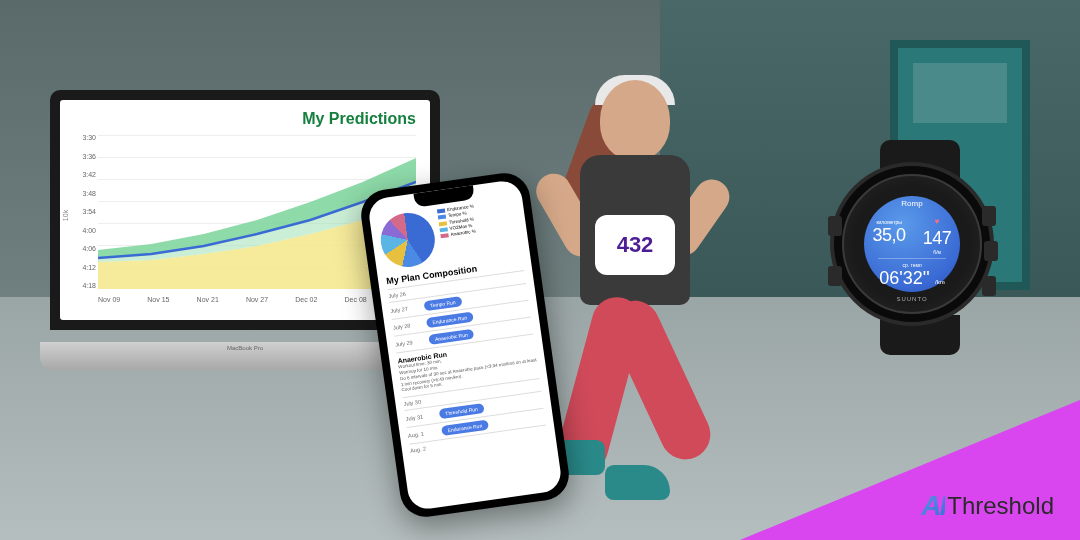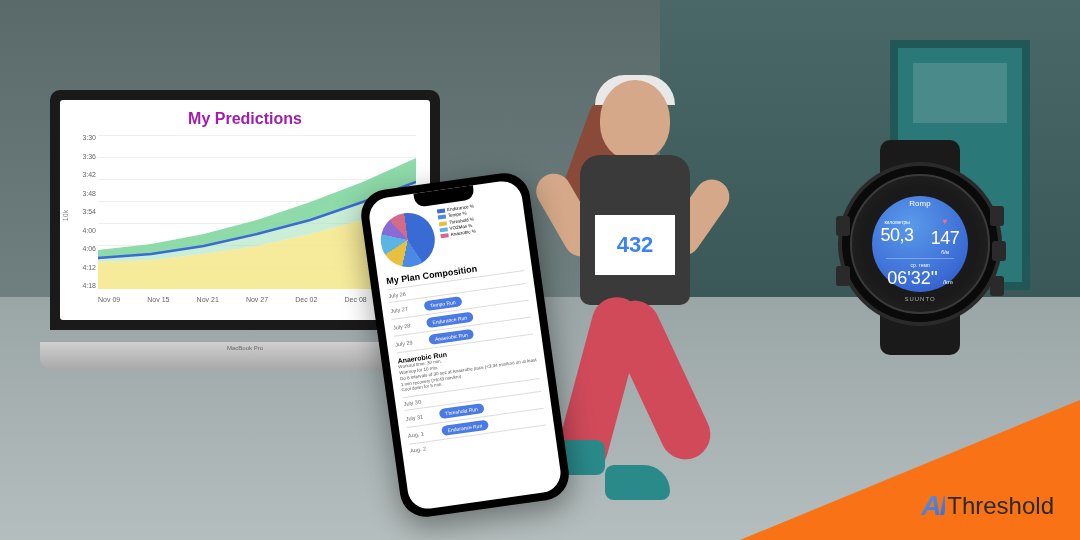--- a/index.html
+++ b/index.html
@@ -73,27 +73,27 @@
   .runner-torso {
     position: absolute;
     top: 75px; left: 100px; width: 110px; height: 150px;
     background: #3a3a3a;
     border-radius: 20px 20px 10px 10px;
   }
   .runner-bib {
     position: absolute;
     top: 135px; left: 115px; width: 80px; height: 60px;
     background: #fff;
-    border-radius: 0;
+    border-radius: 12px;
     display: flex;
     align-items: center;
     justify-content: center;
     font-weight: bold;
     font-size: 22px;
-    color: #3b82f6;
+    color: #4c1d95;
   }
   .runner-arm-l {
     position: absolute;
     top: 90px; left: 70px; width: 35px; height: 90px;
     background: #d4a888;
     border-radius: 18px;
     transform: rotate(-30deg);
   }
   .runner-arm-r {
     position: absolute;
@@ -154,24 +154,24 @@
     background: linear-gradient(180deg, #d0d0d0 0%, #a8a8a8 100%);
     border-radius: 0 0 12px 12px;
   }
   .laptop-base::after {
     content: "MacBook Pro";
     position: absolute;
     top: 3px; left: 50%; transform: translateX(-50%);
     font-size: 6px; color: #666;
   }
   .chart-title {
-    text-align: center;
+    text-align: right;
     font-size: 16px;
     font-weight: 700;
-    color: #a21caf;
+    color: #15803d;
     margin-bottom: 6px;
   }
   .legend {
     display: flex;
     justify-content: center;
     gap: 10px;
     font-size: 8px;
     margin-bottom: 6px;
   }
   .legend-item {
@@ -289,21 +289,21 @@
     border-radius: 10px 10px 0 0;
   }
   .watch-strap-bot {
     position: absolute;
     bottom: 0; left: 50px; width: 80px; height: 40px;
     background: #1a1a1a;
     border-radius: 0 0 10px 10px;
   }
   .watch-case {
     position: absolute;
-    top: 22px; left: 8px; width: 164px; height: 164px;
+    top: 22px; left: 0; width: 164px; height: 164px;
     background: #0a0a0a;
     border-radius: 50%;
     border: 4px solid #2a2a2a;
   }
   .watch-bezel {
     position: absolute;
     inset: 8px;
     border-radius: 50%;
     background: radial-gradient(circle, #1a1a1a 60%, #2a2a2a 100%);
     border: 2px solid #3a3a3a;
@@ -349,21 +349,21 @@
   .watch-btn.b2 { top: 75px; right: -8px; transform: rotate(0deg); }
   .watch-btn.b3 { top: 110px; right: -6px; }
   .watch-btn.b4 { top: 50px; left: -6px; }
   .watch-btn.b5 { top: 100px; left: -6px; }
 
   
   .logo-corner {
     position: absolute;
     bottom: 0; right: 0;
     width: 340px; height: 140px;
-    background: #f97316;
+    background: #d946ef;
     clip-path: polygon(100% 0, 100% 100%, 0 100%);
     display: flex;
     align-items: flex-end;
     justify-content: flex-end;
     padding: 18px 26px;
   }
   .logo {
     display: flex; align-items: center; gap: 2px;
     font-size: 24px; font-weight: 400;
   }
@@ -522,21 +522,21 @@
     <div class="watch-btn b2"></div>
     <div class="watch-btn b3"></div>
     <div class="watch-btn b4"></div>
     <div class="watch-btn b5"></div>
     <div class="watch-bezel">
       <div class="watch-face">
         <div class="watch-mode">Romp</div>
         <div class="watch-row">
           <div style="text-align:center">
             <div style="font-size:5px">километры</div>
-            <span class="watch-big">50,3</span>
+            <span class="watch-big">35,0</span>
           </div>
           <div style="text-align:center">
             <span class="watch-heart">♥</span>
             <div><span class="watch-big">147</span></div>
             <div style="font-size:5px">б/м</div>
           </div>
         </div>
         <div class="watch-divider"></div>
         <div style="font-size:5px">ср. темп</div>
         <div>

